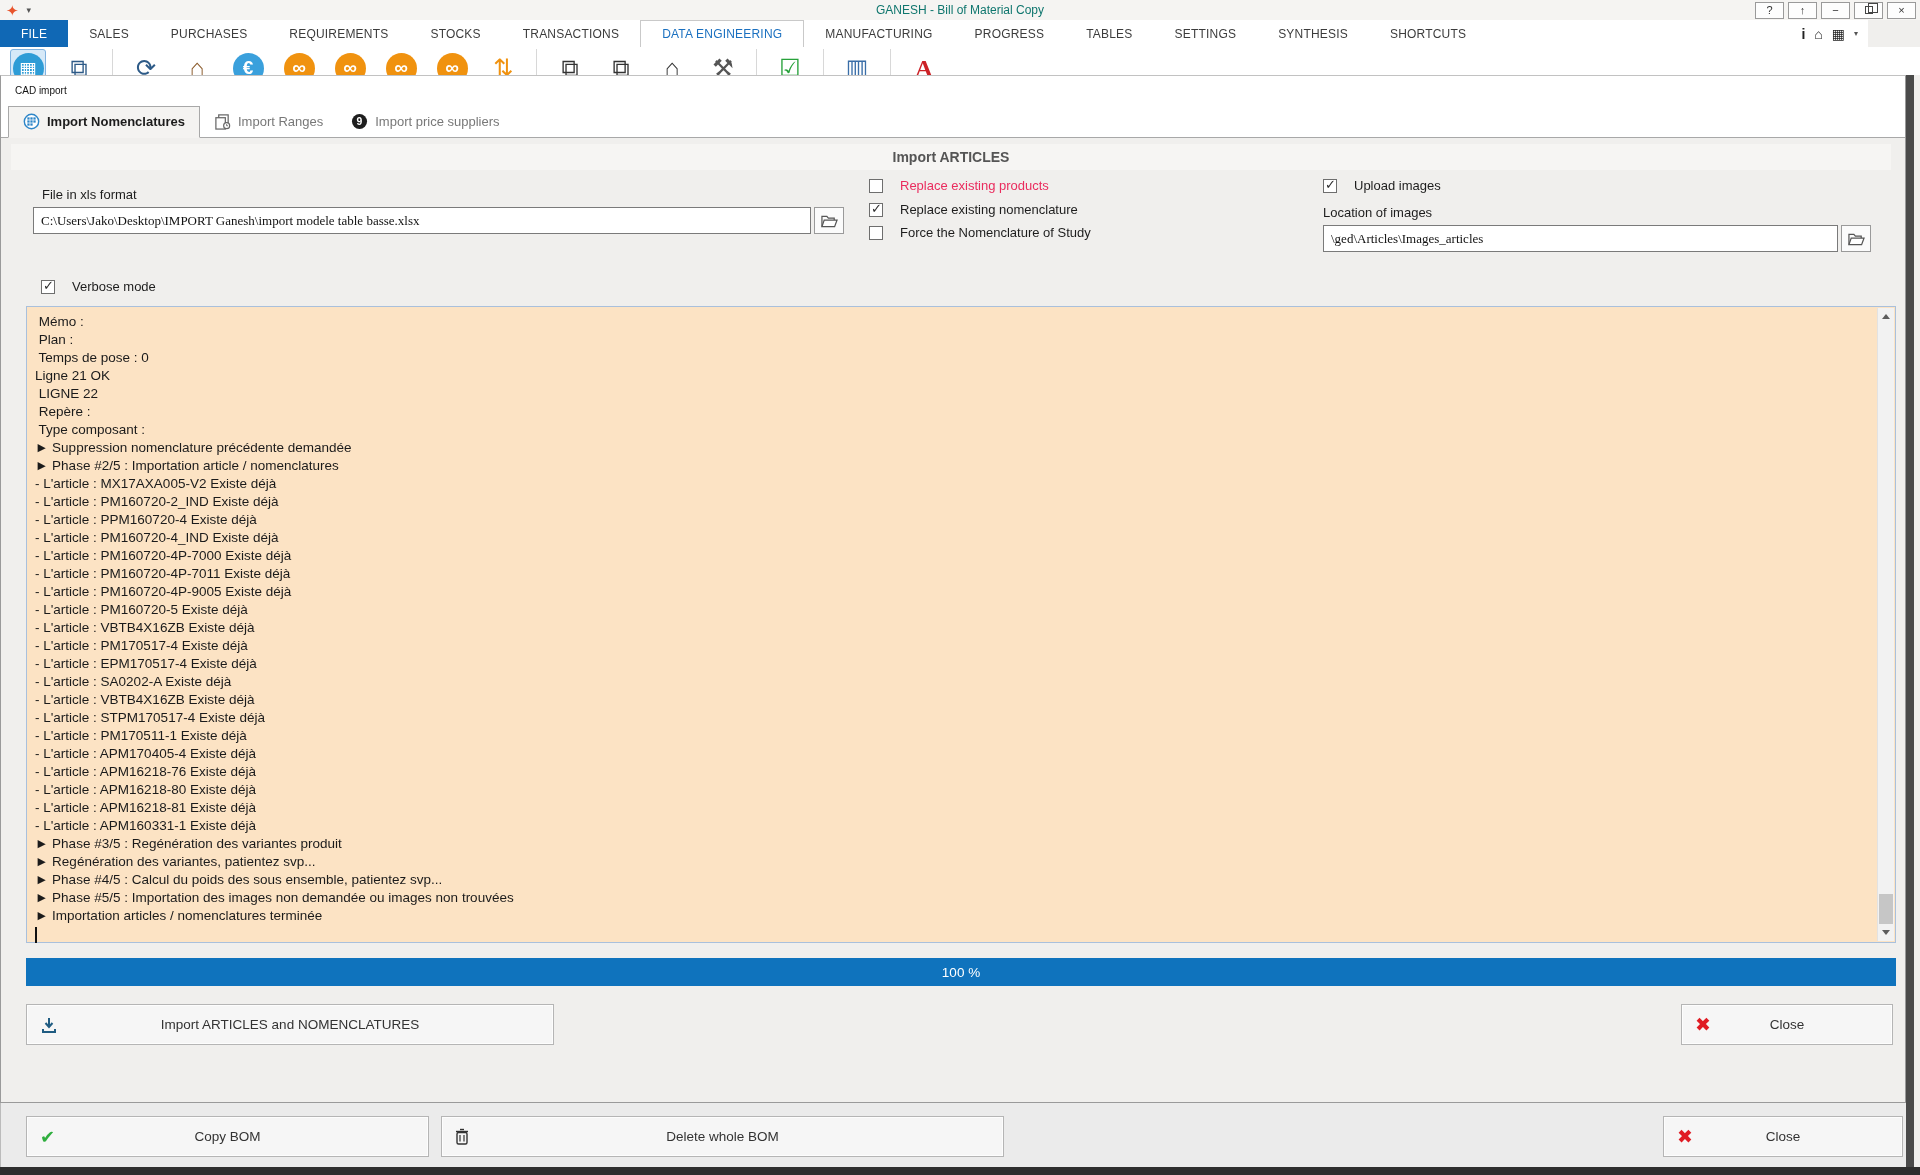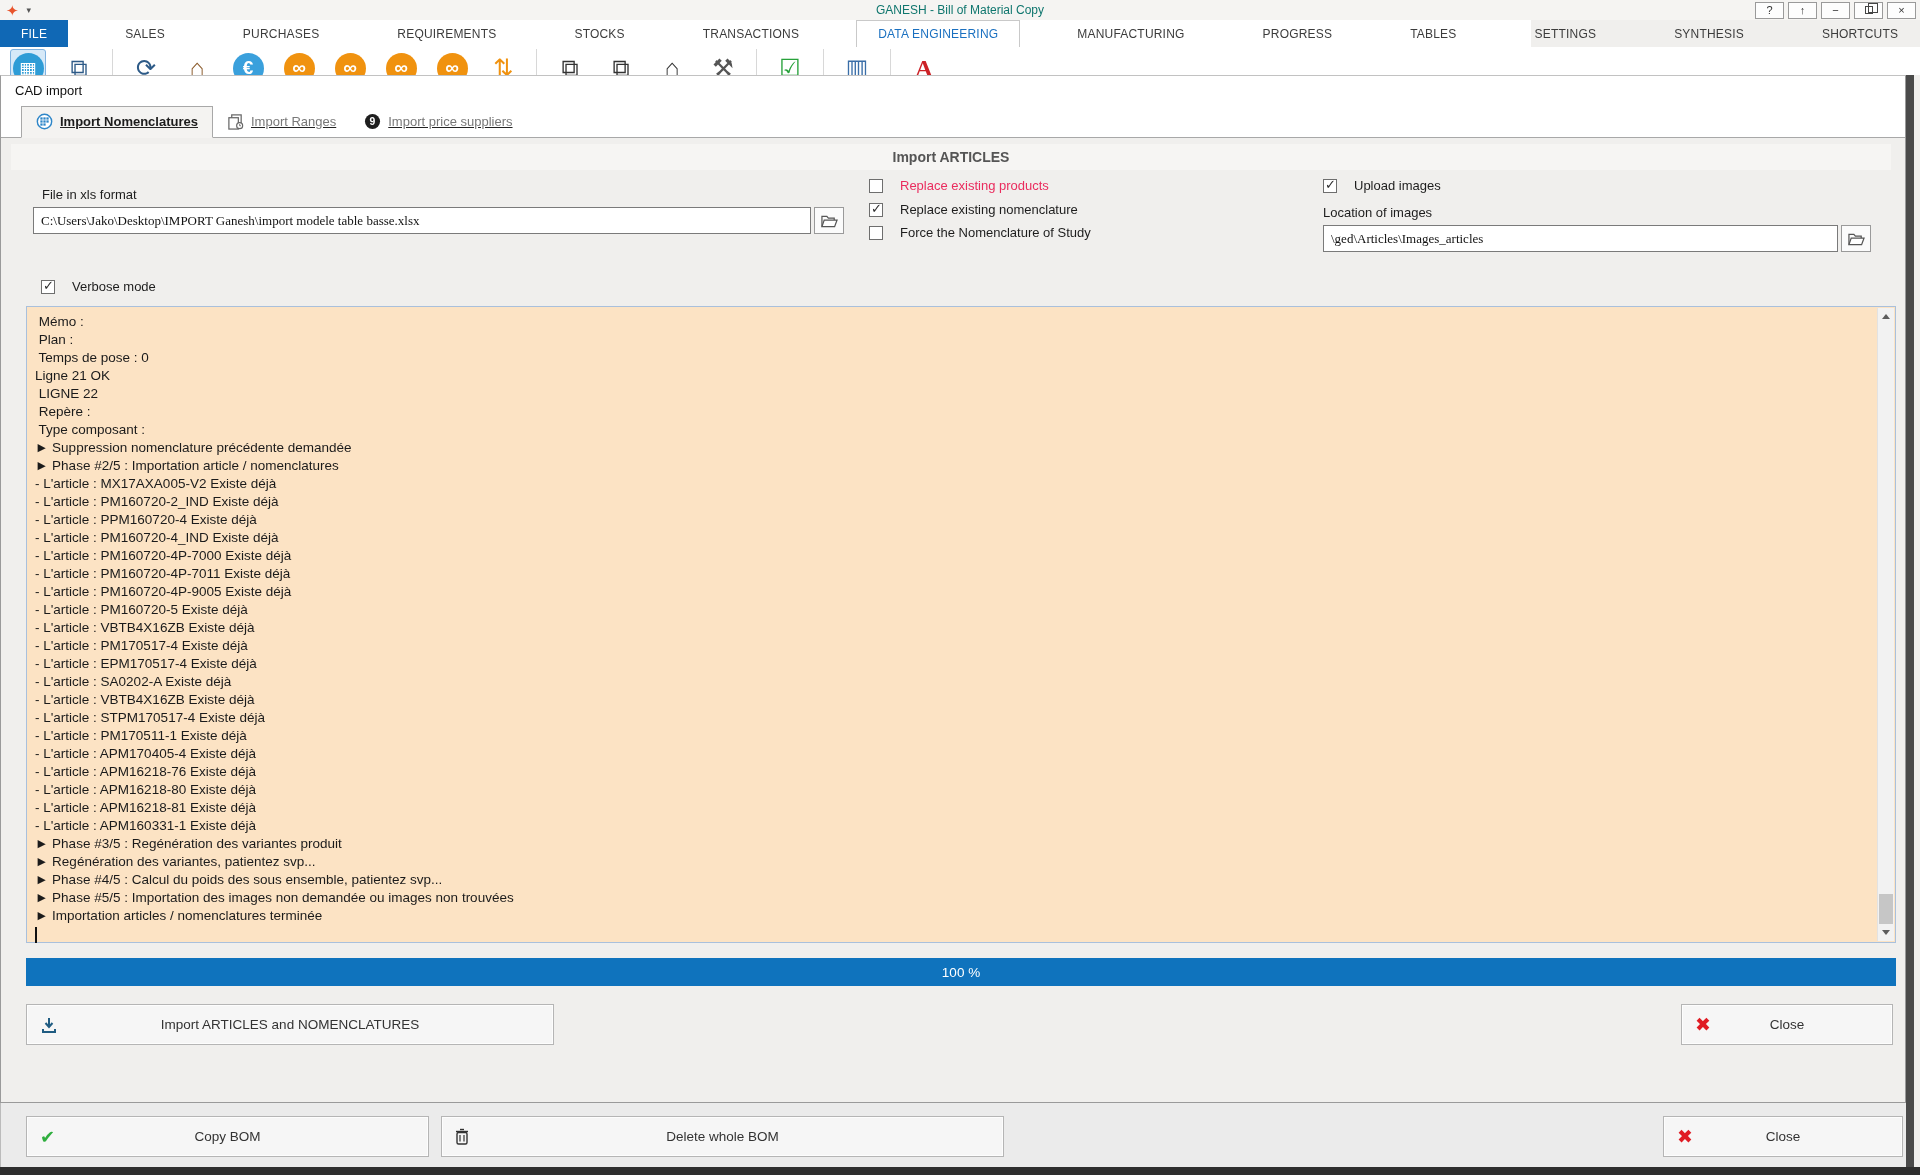--- a/index.html
+++ b/index.html
@@ -11,41 +11,41 @@
   
   .titlebar{position:absolute;left:0;top:0;width:1920px;height:20px;background:#f5f4f2;display:flex;align-items:center;}
   .app-logo{color:#e8542c;font-size:15px;line-height:15px;margin-left:6px;}
   .qa-caret{font-size:9px;color:#555;margin-left:8px;}
   .tb-title{position:absolute;left:0;right:0;text-align:center;font-size:12px;color:#0f766e;}
   .wc-group{margin-left:auto;display:flex;gap:4px;margin-right:4px;z-index:2;}
   .wc-btn{width:29px;height:17px;border:1px solid #9a9a9a;background:#fdfdfd;display:flex;align-items:center;justify-content:center;font-size:11px;color:#333;cursor:default;}
   .restore-glyph{width:8px;height:8px;border:1px solid #444;background:#fff;position:relative;}
   .restore-glyph::before{content:"";position:absolute;left:2px;top:-4px;width:8px;height:8px;border:1px solid #444;}
   
-  .menubar{position:absolute;left:0;top:20px;width:1531px;height:27px;background:#fff;display:flex;align-items:stretch;font-size:12px;color:#3c3c3c;gap:36px;}
+  .menubar{position:absolute;left:0;top:20px;width:1868px;height:27px;background:#fff;display:flex;align-items:stretch;font-size:12px;color:#3c3c3c;}
   .mi{padding:0 21px;display:flex;align-items:center;letter-spacing:.2px;white-space:nowrap;}
   .mi-file{background:var(--menu_blue,#1068b5);color:#fff;}
   .mi-active{color:var(--accent_blue,#1a70c0);border:1px solid #c9c9c9;border-bottom:none;background:#fff;}
   .menu-right{margin-left:auto;display:flex;align-items:center;gap:9px;padding-right:10px;color:#222;}
   .mr-ico{font-weight:bold;font-size:14px;}
   .mr-caret{font-size:8px;color:#555;}
   
   .toolbar{position:absolute;left:0;top:47px;width:1920px;height:28px;background:#fff;overflow:hidden;display:flex;gap:15px;padding-left:10px;align-items:flex-start;}
   .tbi{width:36px;height:38px;margin-top:2px;display:flex;align-items:center;justify-content:center;font-size:24px;flex:0 0 auto;}
   .tbi.sel{background:#d6e9f8;border:1px solid #7fb2e0;border-radius:3px;}
   .glyph-circle{width:31px;height:31px;border-radius:50%;display:flex;align-items:center;justify-content:center;color:#fff;font-size:19px;font-weight:bold;}
   .bg-blue{background:#2e9cd6;} .bg-blue2{background:#3aa0dc;} .bg-orange{background:var(--icon_orange,#f0920f);}
   .c-navy{color:#2d5a87;} .c-brown{color:#8a5a2a;} .c-dark{color:#333;} .c-gray{color:#555;}
   .c-green{color:#27a13a;} .c-blue{color:#3a6ea8;} .c-red{color:#cc2127;font-weight:bold;font-family:"Liberation Serif","DejaVu Serif",serif;}
   .tb-sep{width:1px;height:34px;background:#d8d8d8;margin-top:2px;flex:0 0 auto;}
   
   .dialog{position:absolute;left:0;top:75px;width:1906px;height:1028px;background:#f0efed;border:1px solid #9a9a9a;border-top-color:#c2c2c2;}
   .right-dark{position:absolute;top:75px;right:6px;width:8px;height:1092px;background:#4a4a4a;z-index:-1;}
-  .dlg-title{height:28px;background:#fff;display:flex;align-items:center;padding-left:14px;font-size:13px;color:#111;}
-  .tabbar{height:34px;background:#fff;display:flex;align-items:flex-end;padding-left:20px;border-bottom:1px solid #a8a8a8;text-decoration:underline;}
+  .dlg-title{height:28px;background:#fff;display:flex;align-items:center;padding-left:14px;font-size:10px;color:#111;}
+  .tabbar{height:34px;background:#fff;display:flex;align-items:flex-end;padding-left:7px;border-bottom:1px solid #a8a8a8;}
   .tab{display:flex;align-items:center;gap:7px;padding:6px 14px 7px;color:#787878;font-size:13px;}
   .tab.active{background:#f4f3f1;border:1px solid #a8a8a8;border-bottom:1px solid #f4f3f1;margin-bottom:-1px;font-weight:bold;color:#1c1c1c;}
   .dlg-content{position:relative;height:964px;background:#f0efed;}
   .section-band{position:absolute;left:10px;right:14px;top:6px;height:26px;background:#f6f5f3;display:flex;align-items:center;justify-content:center;font-weight:bold;font-size:14px;color:#555;}
   .fld-label{position:absolute;font-size:13px;color:#1d1d1d;}
   .txt-input{position:absolute;height:27px;border:1px solid #7a7a7a;background:#fff;font-family:Liberation Serif, serif;font-size:13px;color:#111;padding:0 7px;}
   .folder-btn{position:absolute;width:30px;height:27px;border:1px solid #9a9a9a;background:#fbfbfb;display:flex;align-items:center;justify-content:center;}
   .chk-row{position:absolute;display:flex;align-items:center;gap:17px;font-size:13px;color:#1d1d1d;}
   .checkbox{width:14px;height:14px;border:1px solid #6e6e6e;background:#fff;position:relative;flex:0 0 auto;}
   .checkbox.checked::after{content:"✓";position:absolute;left:1px;top:-3px;font-size:13px;font-weight:bold;color:#2d2d2d;}

